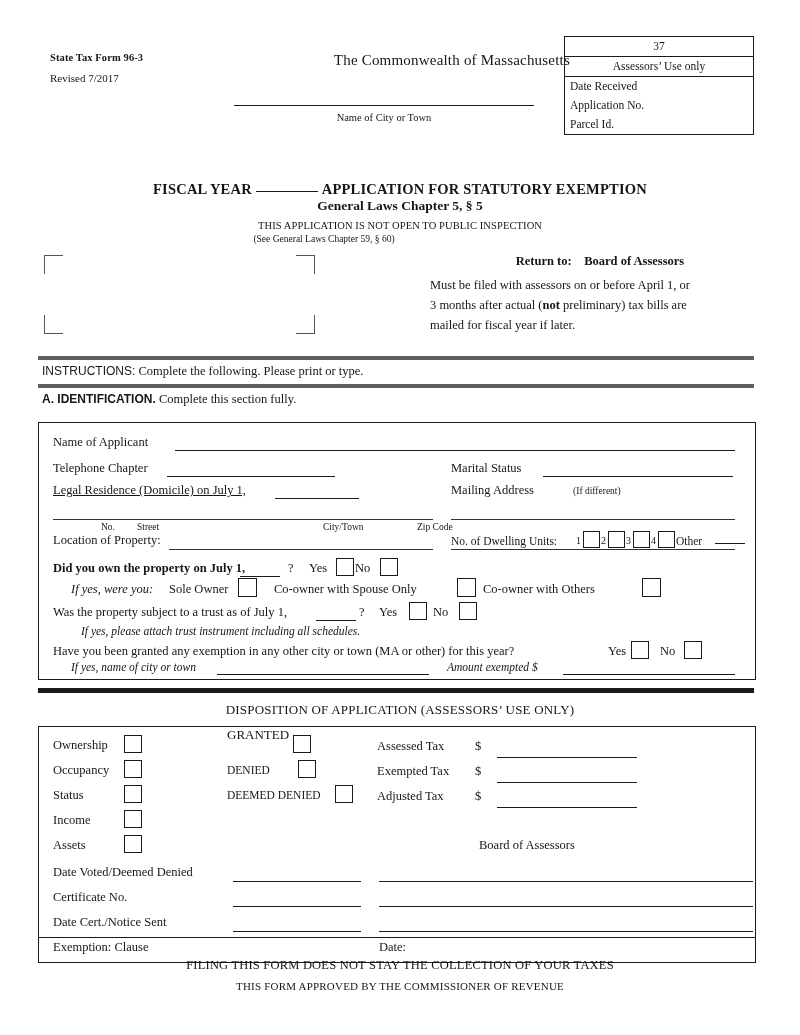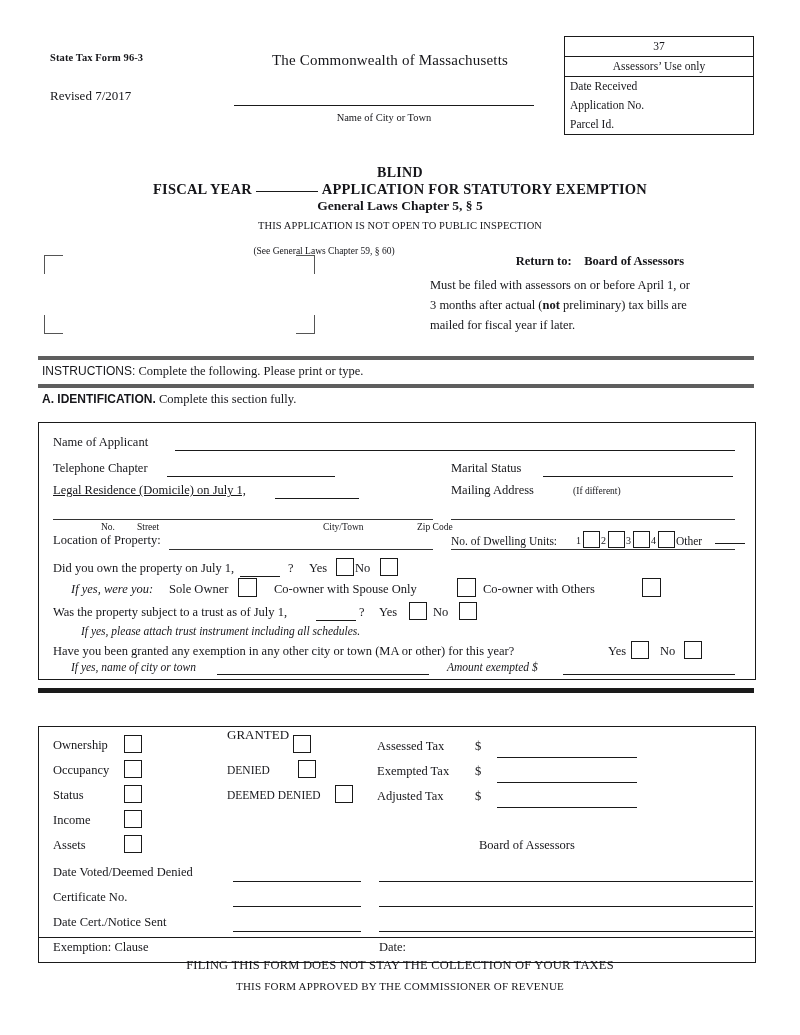--- a/index.html
+++ b/index.html
@@ -13,38 +13,38 @@
   .abs{position:absolute;}
 
   
   .b{font-weight:bold;}
   .i{font-style:italic;}
   .ctr{text-align:center;}
   .nowrap{white-space:nowrap;}
 
   
   #form-id{left:50px;top:52px;font-size:10.5px;font-weight:bold;letter-spacing:.1px;}
-  #form-rev{left:50px;top:72px;font-size:13px;margin-top:16px;}
-  #commonwealth{left:210px;top:52px;width:360px;text-align:center;font-size:15px;letter-spacing:.2px;}
+  #form-rev{left:50px;top:72px;font-size:11px;}
+  #commonwealth{left:210px;top:52px;width:360px;text-align:right;font-size:15px;letter-spacing:.2px;}
   #cityline{left:234px;top:105px;width:300px;border-bottom:1.4px solid #1a1a1a;}
   #citylabel{left:234px;top:112px;width:300px;text-align:center;font-size:10.5px;}
 
   
   #assessors-box{left:564px;top:36px;width:188px;border:1.2px solid #1a1a1a;}
   #assessors-box .cell{padding:1px 5px;font-size:11.5px;line-height:17px;}
   #assessors-box .cell.ctr{text-align:center;}
   #assessors-box .div{border-top:1.2px solid #1a1a1a;}
 
   
   #t-blind{left:0;top:165px;width:800px;text-align:center;font-size:14px;font-weight:bold;letter-spacing:.3px;}
   #t-main{left:0;top:181px;width:800px;text-align:center;font-size:14.5px;font-weight:bold;letter-spacing:.2px;}
   #t-main .fy-blank{display:inline-block;width:62px;border-bottom:1.4px solid #1a1a1a;margin:0 4px;vertical-align:2px;}
   #t-laws{left:0;top:198px;width:800px;text-align:center;font-size:13.5px;font-weight:bold;}
   #t-notopen{left:0;top:220px;width:800px;text-align:center;font-size:10.5px;letter-spacing:.1px;}
-  #t-see{left:0;top:234px;width:648px;text-align:center;font-size:9.5px;margin-top:12px;}
+  #t-see{left:0;top:234px;width:648px;text-align:center;font-size:9.5px;}
 
   
   .corner{position:absolute;width:18px;height:18px;}
   .corner.tl{border-left:1.6px solid #555;border-top:1.6px solid #555;}
   .corner.tr{border-right:1.6px solid #555;border-top:1.6px solid #555;}
   .corner.bl{border-left:1.6px solid #555;border-bottom:1.6px solid #555;}
   .corner.br{border-right:1.6px solid #555;border-bottom:1.6px solid #555;}
 
   
   #returnto{left:430px;top:254px;width:340px;font-size:12.5px;}
@@ -92,21 +92,20 @@
   <div class="abs" id="citylabel">Name of City or Town</div>
 
   <div class="abs" id="assessors-box">
     <div class="cell ctr">37</div>
     <div class="cell ctr div">Assessors’ Use only</div>
     <div class="cell div">Date Received</div>
     <div class="cell">Application No.</div>
     <div class="cell">Parcel Id.</div>
   </div>
 
-  <div class="abs" id="t-blind">BLIND</div>
   <div class="abs" id="t-main">
     <span>FISCAL YEAR</span><span class="fy-blank"></span><span>APPLICATION FOR STATUTORY EXEMPTION</span>
   </div>
   <div class="abs" id="t-laws">General Laws Chapter 5, § 5</div>
   <div class="abs" id="t-notopen">THIS APPLICATION IS NOT OPEN TO PUBLIC INSPECTION</div>
   <div class="abs" id="t-see">(See General Laws Chapter 59, § 60)</div>
 
   <div class="corner tl" style="left:44px;top:255px;"></div>
   <div class="corner tr" style="left:296px;top:255px;"></div>
   <div class="corner bl" style="left:44px;top:315px;"></div>
@@ -170,21 +169,21 @@
     <div class="chk" style="left:544px;top:108px;width:15px;height:15px;"></div>
     <div class="t" style="left:562px;top:112px;font-size:10px;">2</div>
     <div class="chk" style="left:569px;top:108px;width:15px;height:15px;"></div>
     <div class="t" style="left:587px;top:112px;font-size:10px;">3</div>
     <div class="chk" style="left:594px;top:108px;width:15px;height:15px;"></div>
     <div class="t" style="left:612px;top:112px;font-size:10px;">4</div>
     <div class="chk" style="left:619px;top:108px;width:15px;height:15px;"></div>
     <div class="t" style="left:637px;top:112px;font-size:11.5px;">Other</div>
     <div class="line" style="left:676px;top:120px;width:30px;"></div>
 
-    <div class="t" style="left:14px;top:138px;">Did you own the property on July 1,</div>
+    <div class="t" style="left:14px;top:138px;font-weight:bold;">Did you own the property on July 1,</div>
     <div class="line" style="left:201px;top:153px;width:40px;"></div>
     <div class="t" style="left:249px;top:138px;">?</div>
     <div class="t" style="left:270px;top:138px;">Yes</div>
     <div class="chk" style="left:297px;top:135px;width:16px;height:16px;"></div>
     <div class="t" style="left:316px;top:138px;">No</div>
     <div class="chk" style="left:341px;top:135px;width:16px;height:16px;"></div>
 
     <div class="t i" style="left:32px;top:159px;">If yes, were you:</div>
     <div class="t" style="left:130px;top:159px;">Sole Owner</div>
     <div class="chk" style="left:199px;top:155px;width:17px;height:17px;"></div>
@@ -208,20 +207,21 @@
     <div class="t" style="left:621px;top:221px;">No</div>
     <div class="chk" style="left:645px;top:218px;width:16px;height:16px;"></div>
 
     <div class="t i" style="left:32px;top:238px;font-size:11.5px;">If yes, name of city or town</div>
     <div class="line" style="left:178px;top:251px;width:212px;"></div>
     <div class="t i" style="left:408px;top:238px;font-size:11.5px;">Amount exempted $</div>
     <div class="line" style="left:524px;top:251px;width:172px;"></div>
   </div>
 
   <div class="abs" id="bar3"></div>
+  <div class="abs" id="disp-title">DISPOSITION OF APPLICATION (ASSESSORS’ USE ONLY)</div>
 
   <div class="abs" id="disp-box">
 
     <div class="t" style="left:14px;top:11px;">Ownership</div>
     <div class="chk" style="left:85px;top:8px;width:16px;height:16px;"></div>
     <div class="t" style="left:14px;top:36px;">Occupancy</div>
     <div class="chk" style="left:85px;top:33px;width:16px;height:16px;"></div>
     <div class="t" style="left:14px;top:61px;">Status</div>
     <div class="chk" style="left:85px;top:58px;width:16px;height:16px;"></div>
     <div class="t" style="left:14px;top:86px;">Income</div>

